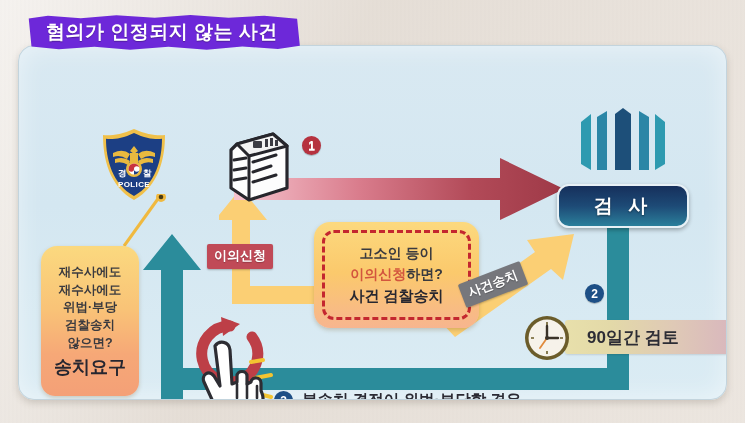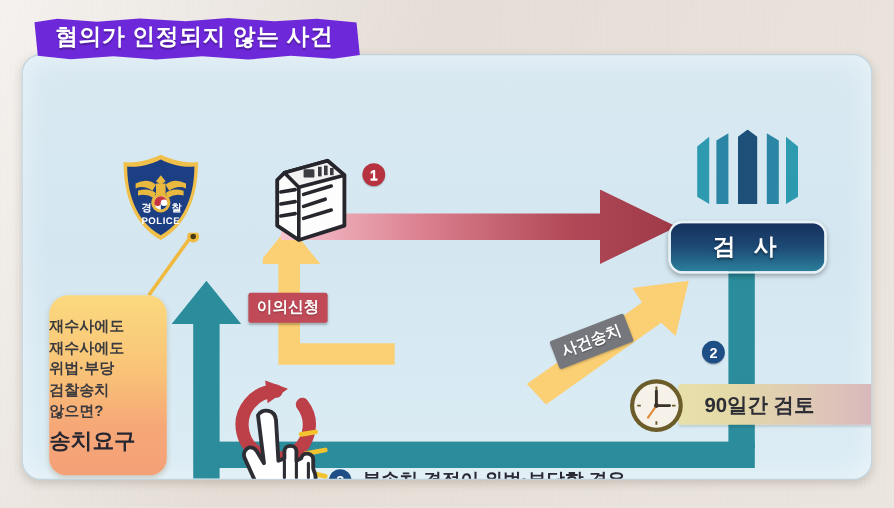--- a/index.html
+++ b/index.html
@@ -120,21 +120,21 @@
     box-shadow:0 1px 2px rgba(0,0,0,.22);
     text-shadow:0 1px 1px rgba(0,0,0,.3);
   }
 
   
   #left-box{
     position:absolute;left:22px;top:200px;width:98px;height:148px;z-index:30;
     border-radius:16px 16px 14px 14px;
     background:linear-gradient(180deg,#fbd97f 0%,#f9c377 42%,#f6a877 72%,#f4a077 100%);
     box-shadow:0 2px 4px rgba(120,90,40,.25);
-    display:flex;flex-direction:column;justify-content:center;
+    display:flex;flex-direction:column;align-items:center;justify-content:center;
     gap:2px;padding-top:2px;
   }
   #left-box div{font-size:12.5px;font-weight:bold;color:#3a3a3f;line-height:1.25;white-space:nowrap;}
   #left-box div.strong{color:#262630;font-size:18px;margin-top:3px;}
   
   #conn{position:absolute;left:95px;top:148px;width:60px;height:62px;z-index:21;}
 
   
   #teal-up{position:absolute;left:120px;top:188px;width:66px;height:165px;z-index:14;}
   #teal-bottom{position:absolute;left:150px;top:322px;width:460px;height:22px;background:#2b8c9b;z-index:13;}
@@ -257,20 +257,28 @@
     <path d="M60 3 L70 9 L70 62 L60 62 Z" fill="#2b86a6"></path>
     <path d="M76 6 L86 14 L86 56 L76 62 Z" fill="#2e9ab0"></path>
   </svg>
 
   <div id="geomsa">검 사</div>
 
   <div id="label1">
     <span class="num red">1</span>
   </div>
 
+  <div id="yellow-box">
+    <div class="dashed"></div>
+    <div class="lines">
+      <div class="yb-l1">고소인 등이</div>
+      <div class="yb-l2"><em>이의신청</em><span>하면?</span></div>
+      <div class="yb-l3">사건 검찰송치</div>
+    </div>
+  </div>
 
   <div id="tag-eui">이의신청</div>
   <div id="tag-song">사건송치</div>
 
   <div id="left-box">
     <div>재수사에도</div>
     <div>재수사에도</div>
     <div>위법·부당</div>
     <div>검찰송치</div>
     <div>않으면?</div>

